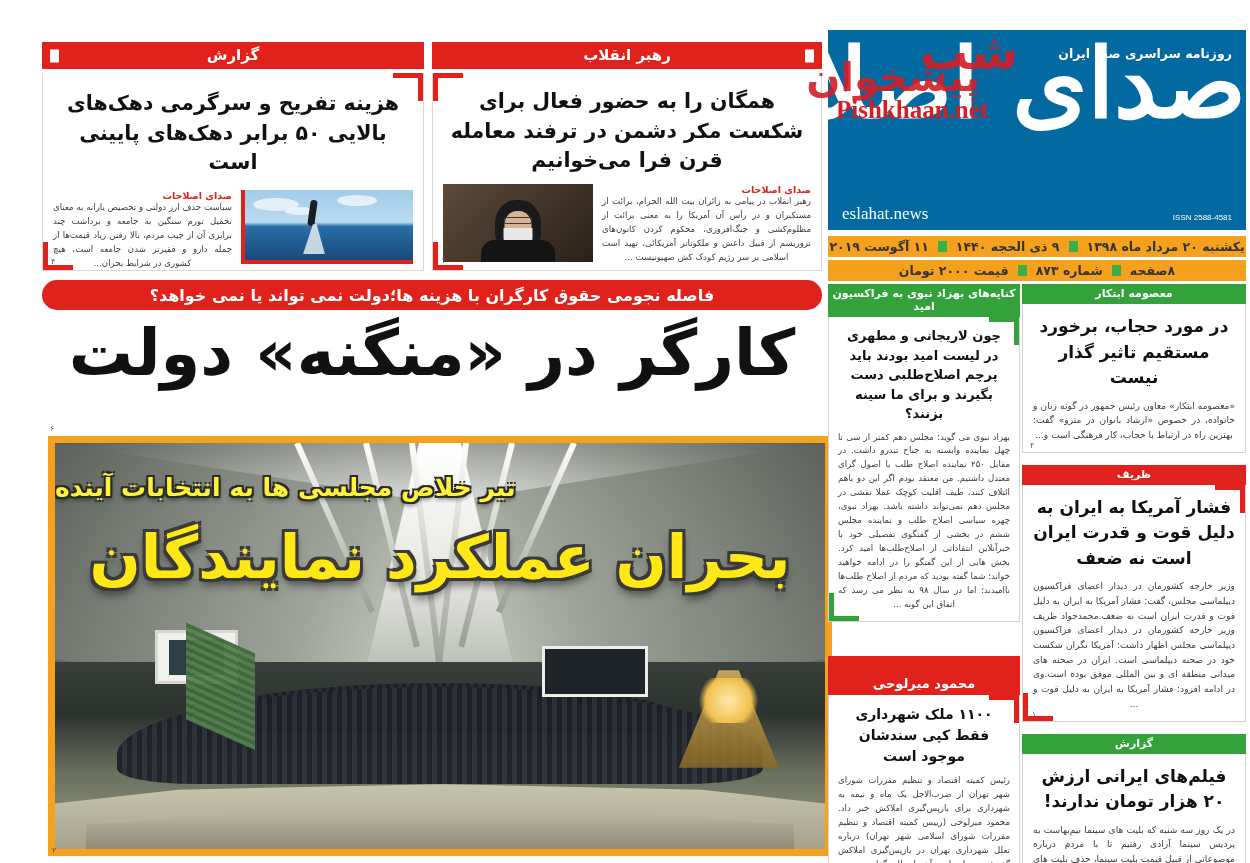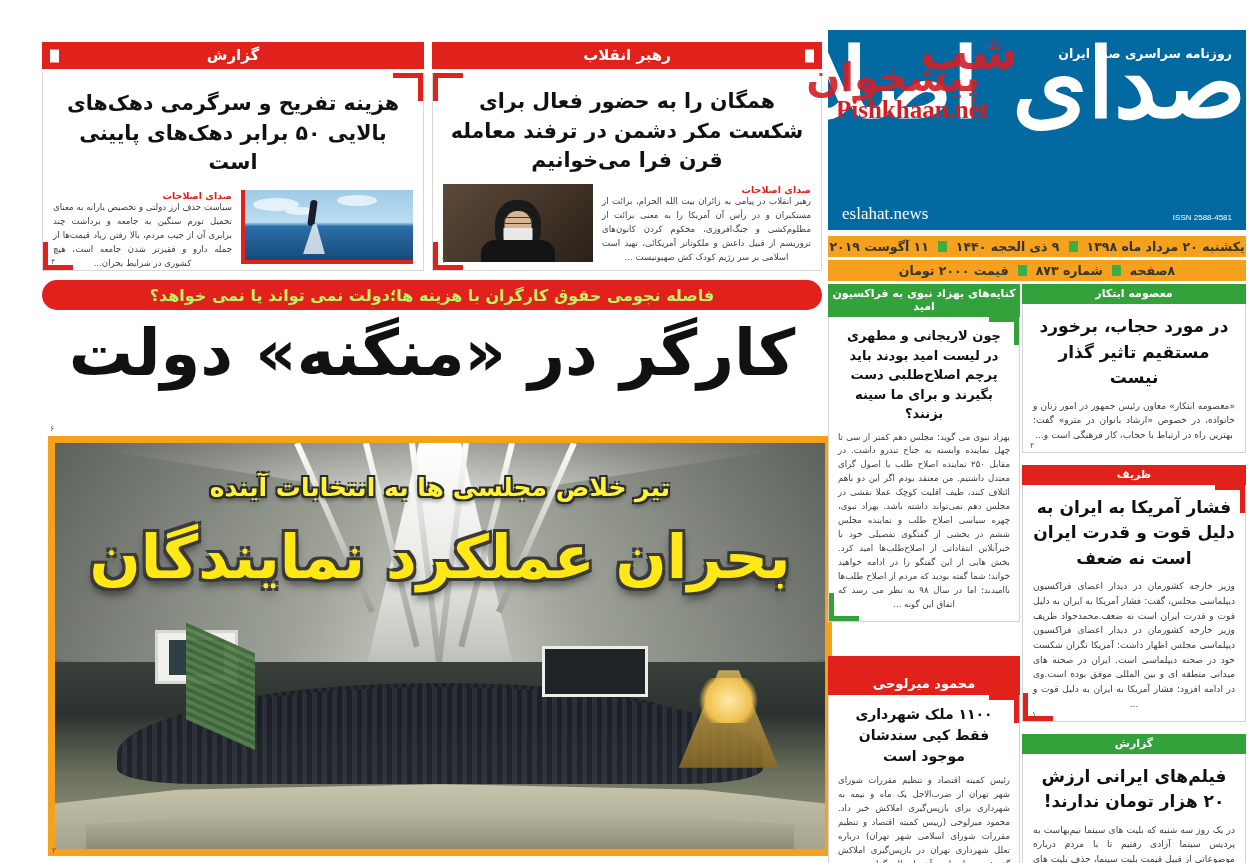--- a/index.html
+++ b/index.html
@@ -105,21 +105,21 @@
   
   .orange-bar{position:absolute;left:828px;width:418px;height:21px;background:#f5a11d;
               color:#333;font-weight:bold;font-size:12.5px;
               display:flex;align-items:center;justify-content:center;gap:9px;}
   .orange-bar .gsq{width:9px;height:11px;background:#3bae47;display:inline-block;}
   #datebar1{top:236px;}
   #datebar2{top:260px;}
 
   
   #banner{position:absolute;left:42px;top:280px;width:780px;height:30px;
-          background:#e1211b;border-radius:15px;color:#bef264;font-weight:bold;
+          background:#e1211b;border-radius:15px;color:#ffffff;font-weight:bold;
           font-size:16px;display:flex;align-items:center;justify-content:center;}
 
   
   #main-headline{position:absolute;left:42px;top:318px;width:780px;
                  text-align:center;font-weight:bold;font-size:64px;color:#111;
                  line-height:1.1;white-space:nowrap;}
 
   
   #main-photo{position:absolute;left:48px;top:436px;width:784px;height:420px;
               border:7px solid #f5a11d;box-sizing:border-box;overflow:hidden;
@@ -159,21 +159,21 @@
   .screenL{position:absolute;left:13%;top:46%;width:10%;height:12%;
            background:#f0f0ec;border:3px solid #d8d8d2;}
   .screenL i{position:absolute;inset:14%;background:#2b3f44;display:block;}
   .screenR{position:absolute;right:23%;top:50%;width:13%;height:11%;
            background:#1e2428;border:3px solid #eeeee8;}
   .podium{position:absolute;right:6%;top:56%;width:13%;height:24%;
           background:linear-gradient(#d8b45e,#8b6a24);
           clip-path:polygon(40% 0,60% 0,100% 100%,0 100%);opacity:.85;}
   .glow{position:absolute;right:8%;top:58%;width:9%;height:11%;
         background:radial-gradient(circle,#ffe9a8,#f0c04f 55%,rgba(240,192,79,0) 72%);}
-  .overlay-k{position:absolute;left:0;right:0;top:30px;text-align:center;
+  .overlay-k{position:absolute;left:0;right:0;top:30px;text-align:left;
              font-size:25px;font-weight:bold;color:#fff33a;white-space:nowrap;
              text-shadow:
                -2px -2px 0 #2b2b2b, 2px -2px 0 #2b2b2b,
                -2px 2px 0 #2b2b2b, 2px 2px 0 #2b2b2b,
                0 3px 5px rgba(0,0,0,.65);}
   .overlay-h{position:absolute;left:0;right:0;top:80px;text-align:center;
              font-size:60px;font-weight:bold;color:#ffe816;white-space:nowrap;
              line-height:1.15;
              text-shadow:
                -3px -3px 0 #3a3a3a, 3px -3px 0 #3a3a3a,
@@ -350,21 +350,21 @@
 
       </div>
     </div>
   </div>
 
   <div id="right-col">
     <div id="r-art1">
       <div class="green-label">معصومه ابتکار</div>
       <div class="r-box">
         <div class="headline">در مورد حجاب، برخورد مستقیم تاثیر گذار نیست</div>
-        <div class="body-text">«معصومه ابتکار» معاون رئیس جمهور در امور زنان و خانواده، در خصوص «ارشاد بانوان در مترو» گفت: بهترین راه در ارتباط با حجاب، کار فرهنگی است و...</div>
+        <div class="body-text">«معصومه ابتکار» معاون رئیس جمهور در گونه زنان و خانواده، در خصوص «ارشاد بانوان در مترو» گفت: بهترین راه در ارتباط با حجاب، کار فرهنگی است و...</div>
         <div class="pagenum" style="left:7px;bottom:2px;">۲</div>
       </div>
     </div>
     <div id="r-art2">
       <div class="red-label" style="font-size:11px;padding:3px 0 4px;">ظریف</div>
       <div class="r-box">
         <div class="corner-tl"></div>
         <div class="corner-tl2"></div>
         <div class="headline">فشار آمریکا به ایران به دلیل قوت و قدرت ایران است نه ضعف</div>
         <div class="body-text">وزیر خارجه کشورمان در دیدار اعضای فراکسیون دیپلماسی مجلس، گفت: فشار آمریکا به ایران به دلیل قوت و قدرت ایران است نه ضعف.محمدجواد ظریف وزیر خارجه کشورمان در دیدار اعضای فراکسیون دیپلماسی مجلس اظهار داشت: آمریکا نگران شکست خود در صحنه دیپلماسی است. ایران در صحنه های میدانی منطقه ای و بین المللی موفق بوده است.وی در ادامه افزود: فشار آمریکا به ایران به دلیل قوت و ...</div>

